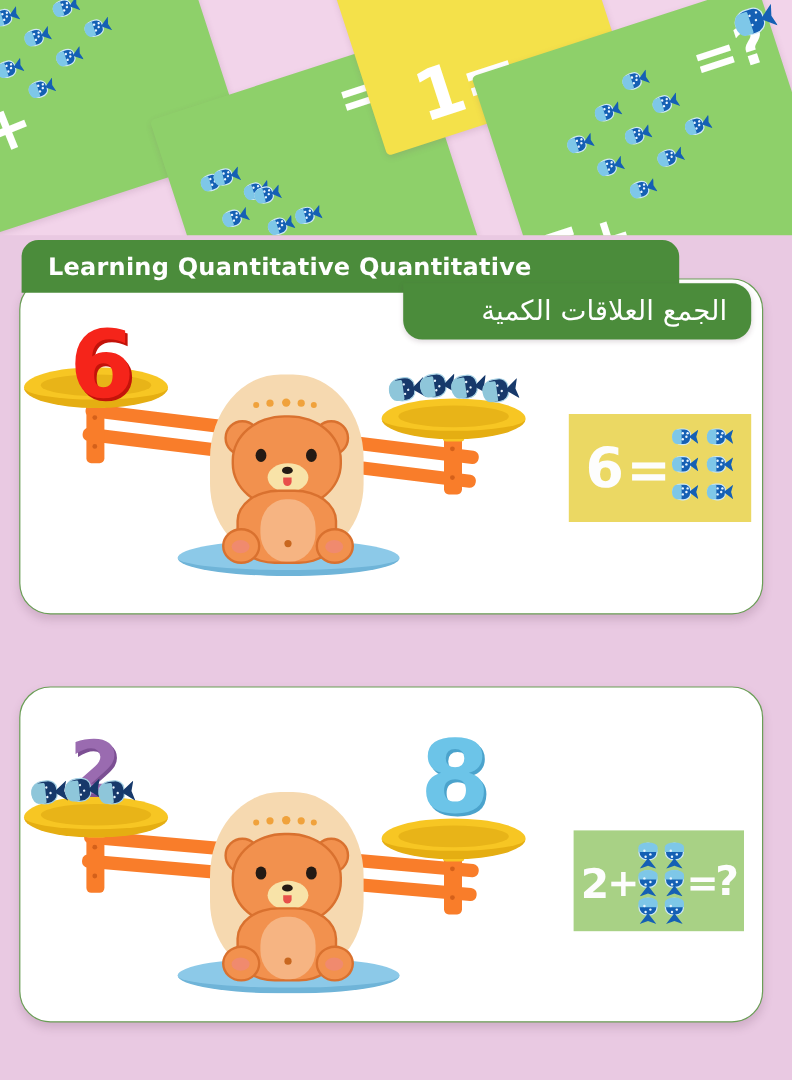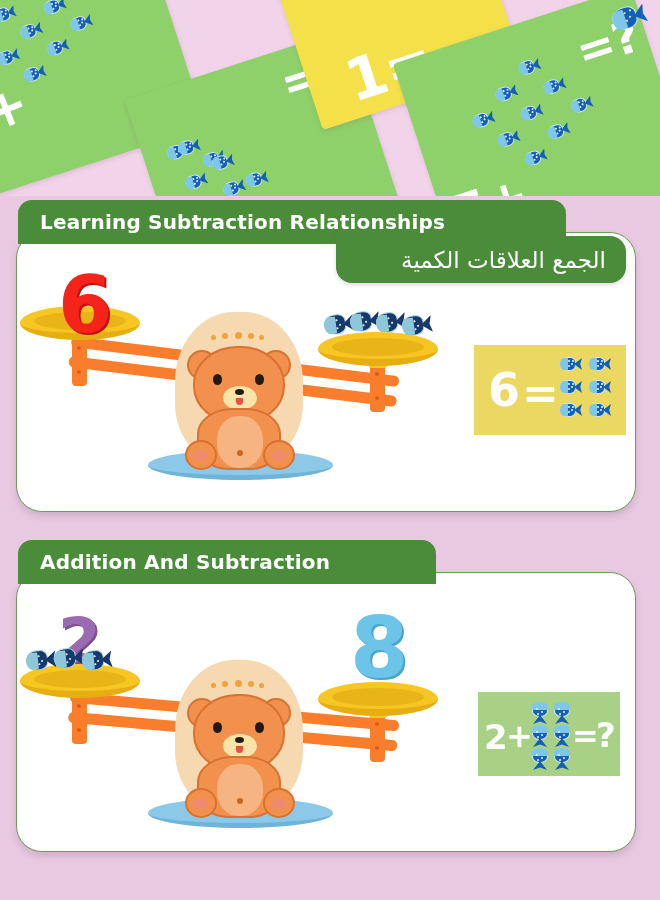--- a/index.html
+++ b/index.html
@@ -378,21 +378,21 @@
         <div class="d1"></div>
         <div class="d2"></div>
         <div class="d3"></div>
         <div class="d4"></div>
       </div>
   </div>
 
   <div class="card" style="left:16px; top:232px; width:620px; height:280px;"></div>
 
   <div class="hdr-en" style="left:18px; top:200px; width:548px; height:44px;">
-    <span>Learning Subtraction Relationships</span>
+    <span>Learning Quantitative Quantitative</span>
   </div>
 
   <div class="hdr-ar" style="left:336px; top:236px; width:290px; height:47px;">
     <span>الجمع العلاقات الكمية</span>
   </div>
 
   <div class="scale" style="left:20px; top:270px; width:440px; height:225px;">
 
     <div style="position:absolute; left:48px; top:86px; width:330px; height:46px; transform:rotate(7deg);">
       <div class="bar" style="left:0; top:0; width:330px;"></div>
@@ -542,23 +542,20 @@
           <div class="d1"></div>
           <div class="d2"></div>
           <div class="d3"></div>
           <div class="d4"></div>
         </div>
     </div>
   </div>
 
   <div class="card" style="left:16px; top:572px; width:620px; height:280px;"></div>
 
-  <div class="hdr-en" style="left:18px; top:540px; width:418px; height:44px;">
-    <span>Addition And Subtraction</span>
-  </div>
 
 
   <div class="scale" style="left:20px; top:602px; width:440px; height:230px;">
 
     <div style="position:absolute; left:48px; top:104px; width:330px; height:46px; transform:rotate(5deg);">
       <div class="bar" style="left:0; top:0; width:330px;"></div>
       <div class="bar" style="left:0; top:20px; width:330px;"></div>
     </div>
 
     <div class="post" style="left:52px; top:84px; height:58px;">

